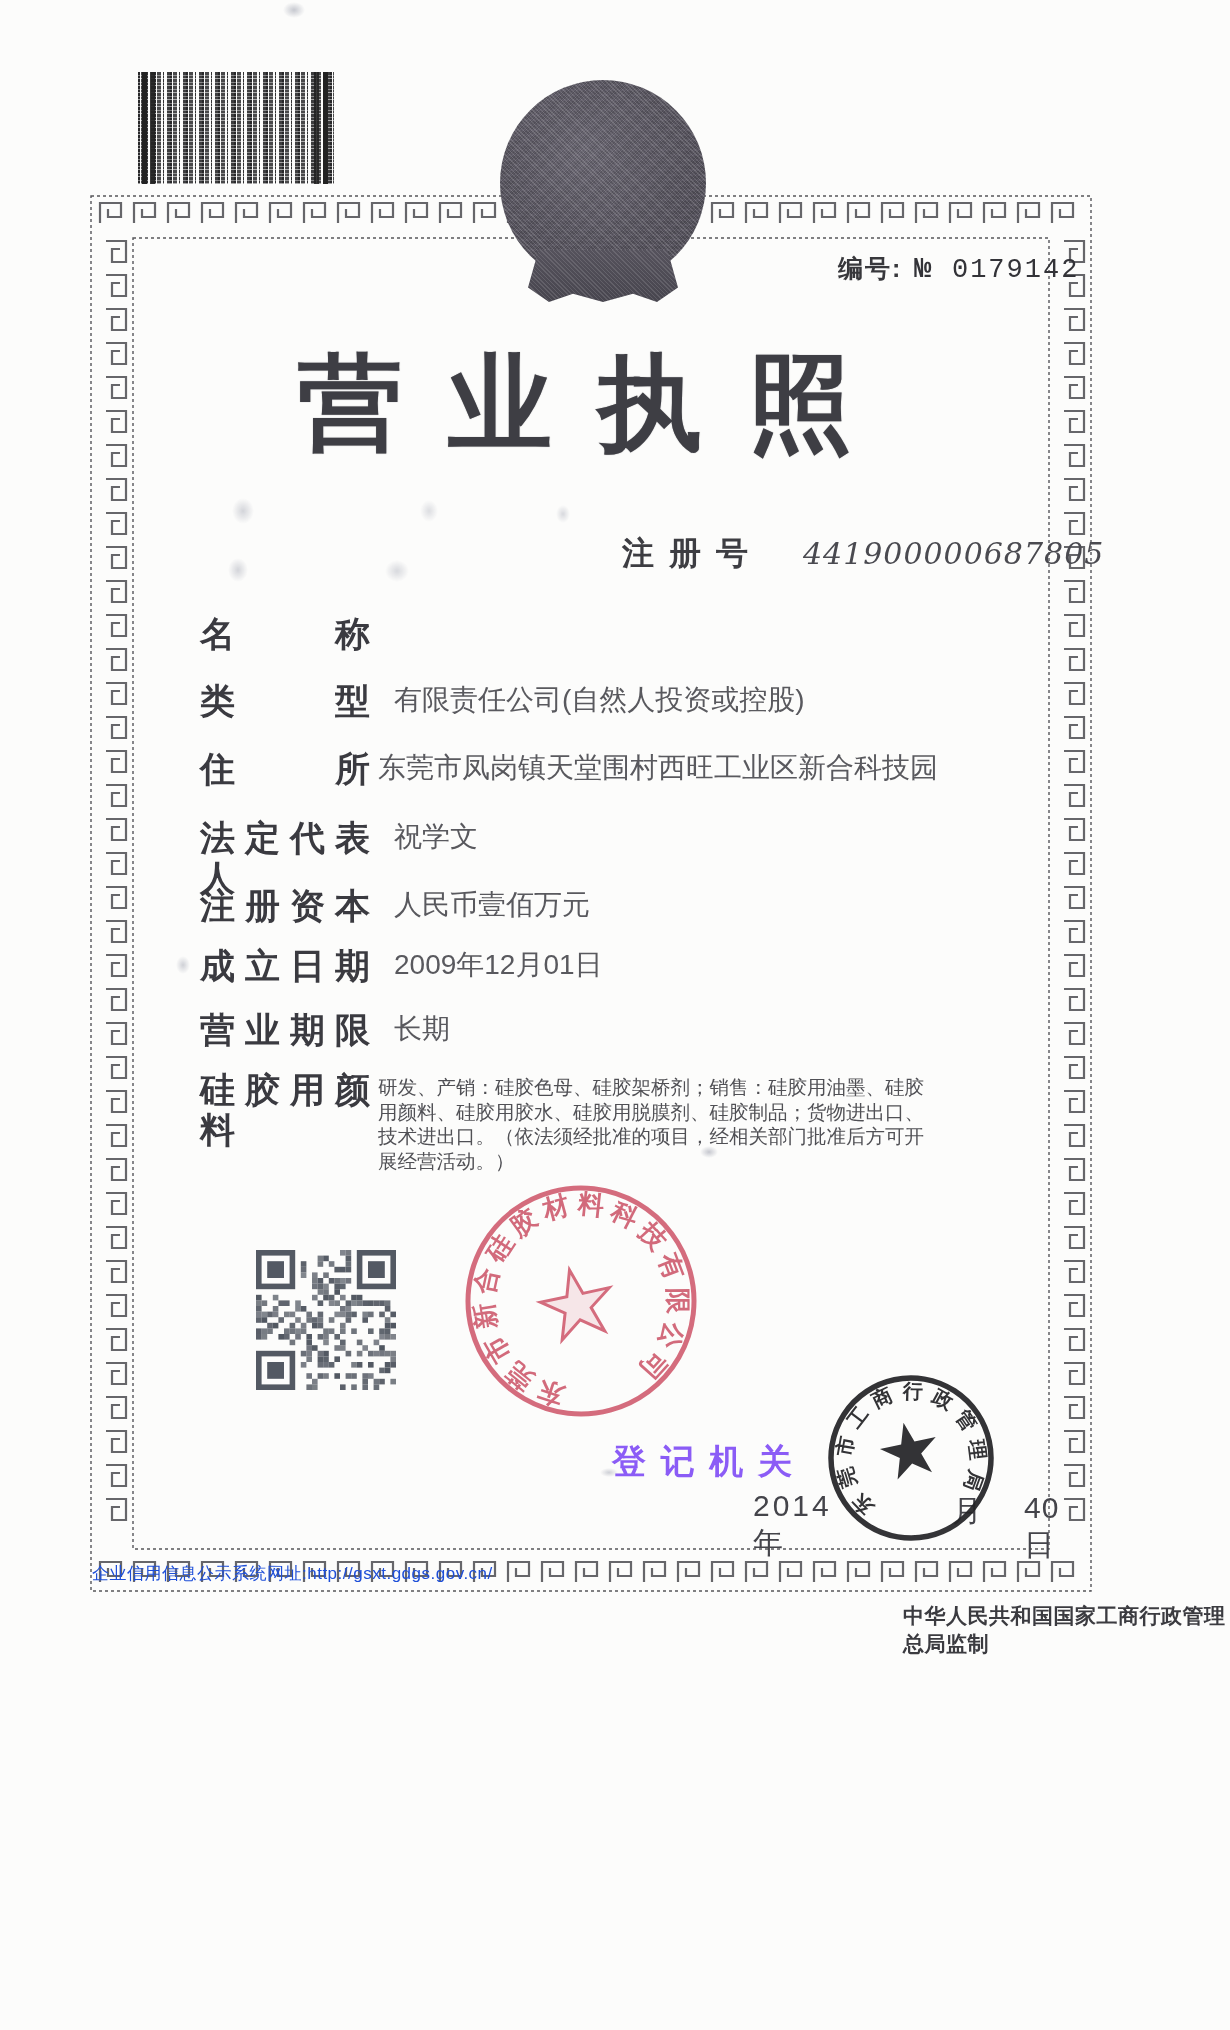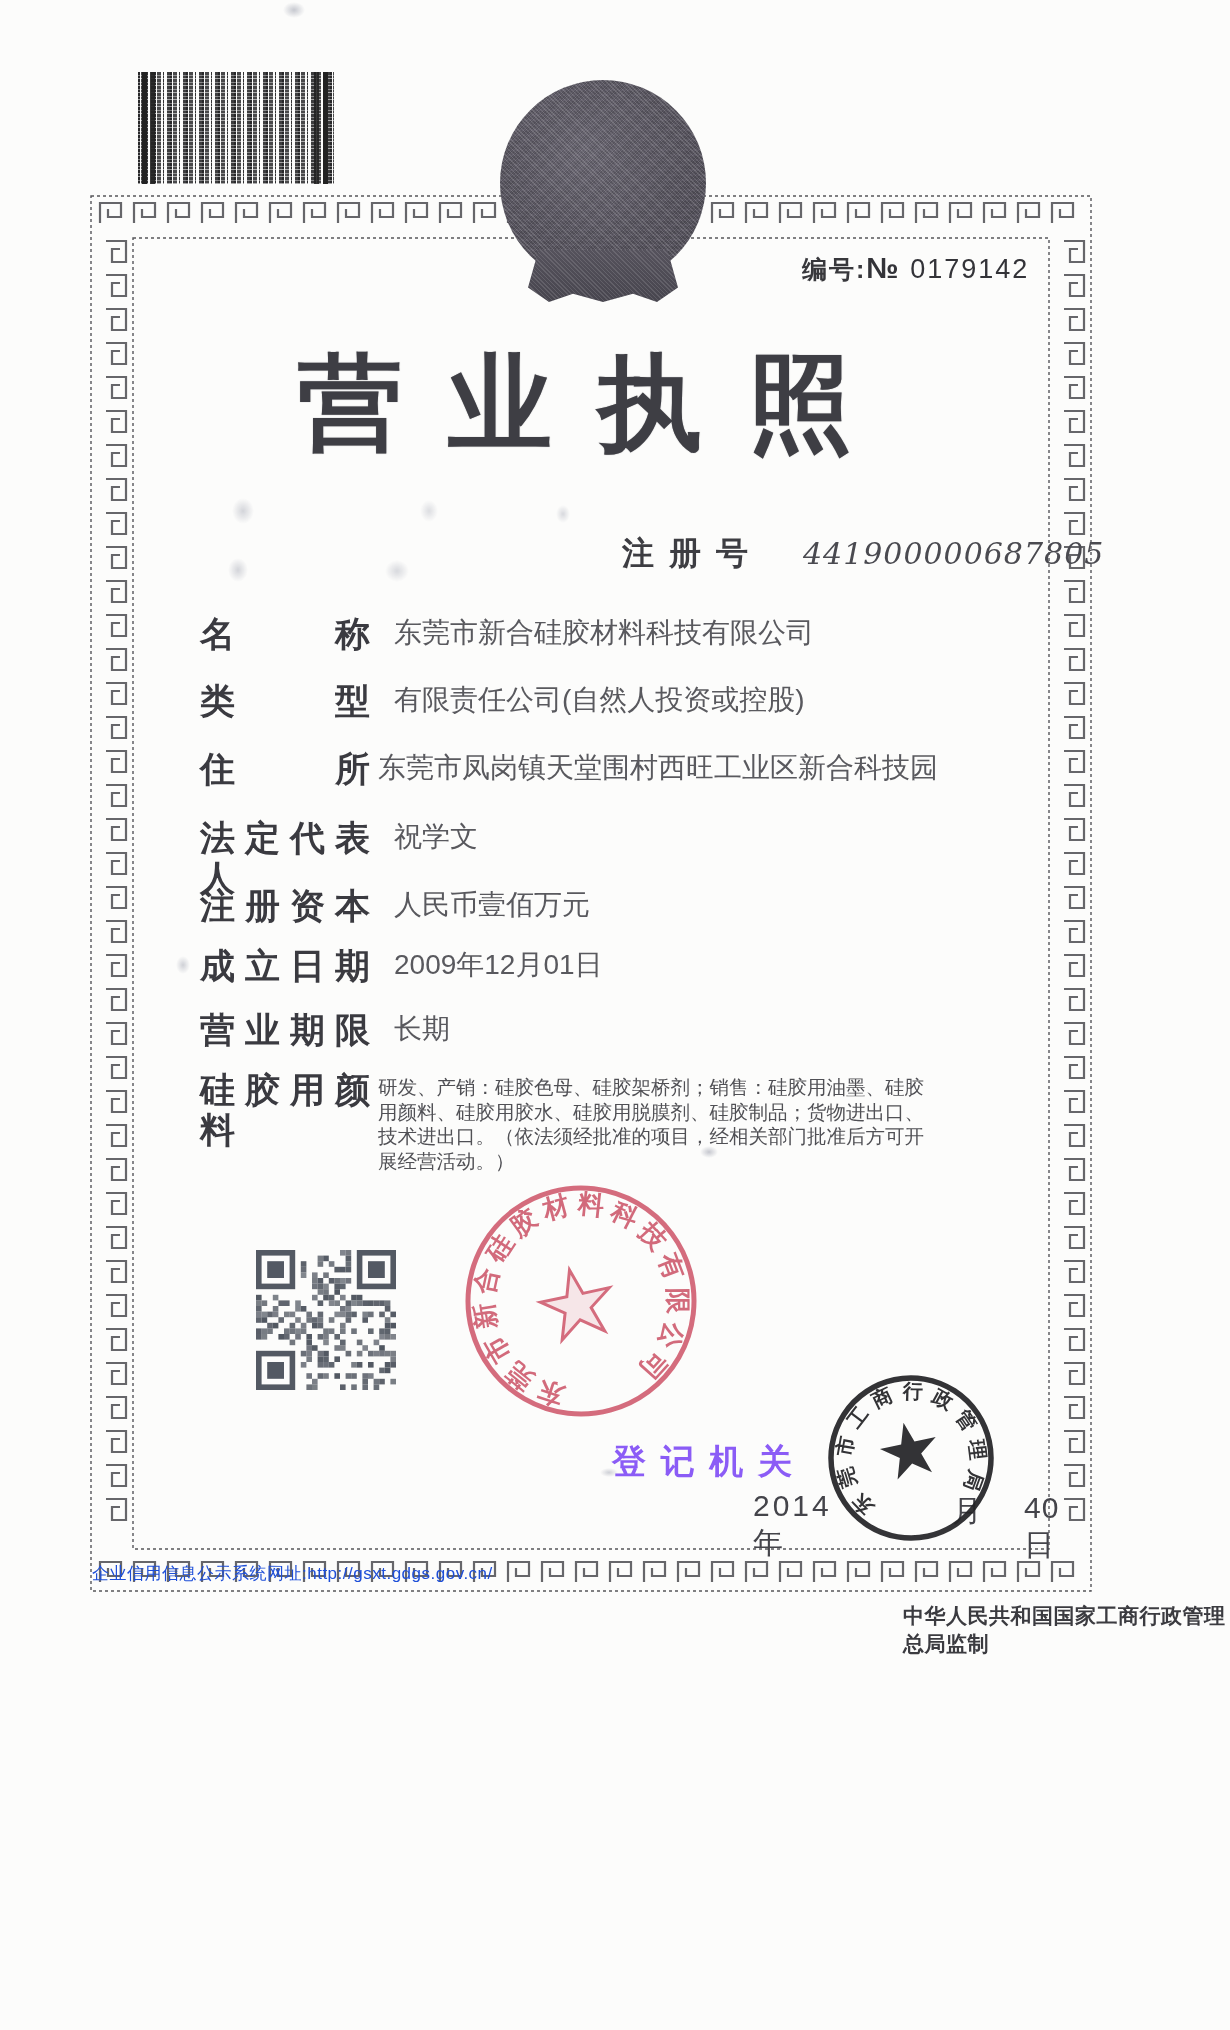--- a/index.html
+++ b/index.html
@@ -30,23 +30,23 @@
       repeating-linear-gradient(45deg, rgba(255,255,255,.12) 0 1px, transparent 1px 3px),
       linear-gradient(#55525c,#47454e);}
 
   
   svg.layer{position:absolute;left:0;top:0;width:1230px;height:2030px;}
   #frame{z-index:1;}
   #seals{z-index:6;}
   #qr{position:absolute;left:256px;top:1250px;z-index:2;}
 
   
-  .serial{position:absolute;left:802px;top:252px;z-index:2;display:flex;align-items:baseline;}
+  .serial{position:absolute;left:838px;top:252px;z-index:2;display:flex;align-items:baseline;gap:12px;}
   .serial .lab{font-size:25px;font-weight:700;color:#38383c;letter-spacing:2px;}
-  .serial .num{font-family:Liberation Sans, sans-serif;font-size:27px;color:#333338;letter-spacing:2px;}
+  .serial .num{font-family:Liberation Mono, monospace;font-size:27px;color:#333338;letter-spacing:2px;}
   .serial .num b{font-size:29px;}
 
   .title{position:absolute;left:298px;top:348px;z-index:2;font-size:104px;line-height:110px;
     font-weight:900;letter-spacing:46px;color:#3e3e44;white-space:nowrap;
     text-shadow:0 0 1px rgba(62,62,68,.6);}
 
   .regline{position:absolute;left:622px;top:532px;z-index:2;display:flex;align-items:baseline;gap:28px;}
   .regline .lab{font-size:32px;font-weight:700;letter-spacing:15px;color:#3d3d42;}
   .regline .num{font-family:"DejaVu Serif",serif;font-size:30px;color:#4a4a50;letter-spacing:1px;margin-left:12px;font-style:italic;}
 
@@ -108,21 +108,20 @@
 
   <div class="title">营业执照</div>
 
   <div class="regline">
     <span class="lab">注册号</span>
     <span class="num">441900000687805</span>
   </div>
 
   <div class="row r1">
     <div class="flabel">名称</div>
-    <div class="fvalue">东莞市新合硅胶材料科技有限公司</div>
   </div>
   <div class="row r2">
     <div class="flabel">类型</div>
     <div class="fvalue">有限责任公司(自然人投资或控股)</div>
   </div>
   <div class="row r3">
     <div class="flabel">住所</div>
     <div class="fvalue">东莞市凤岗镇天堂围村西旺工业区新合科技园</div>
   </div>
   <div class="row r5">

